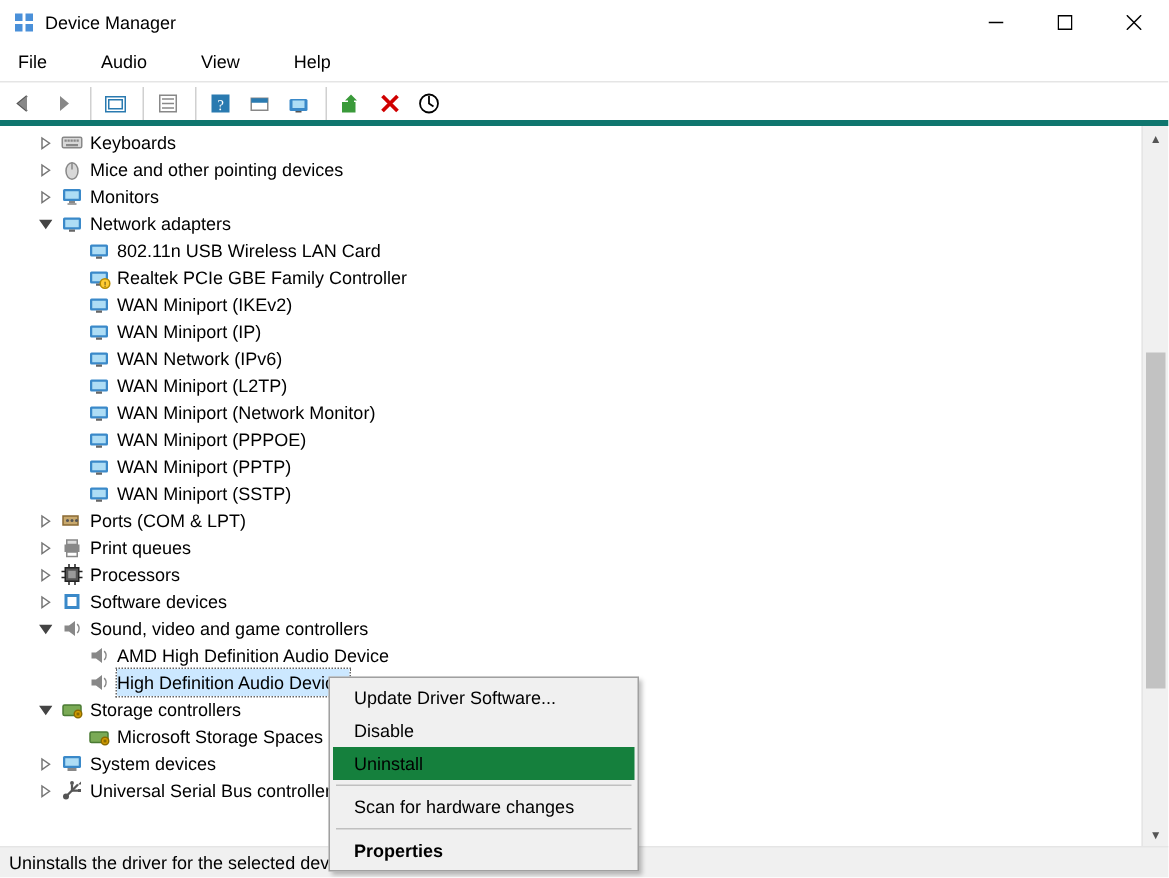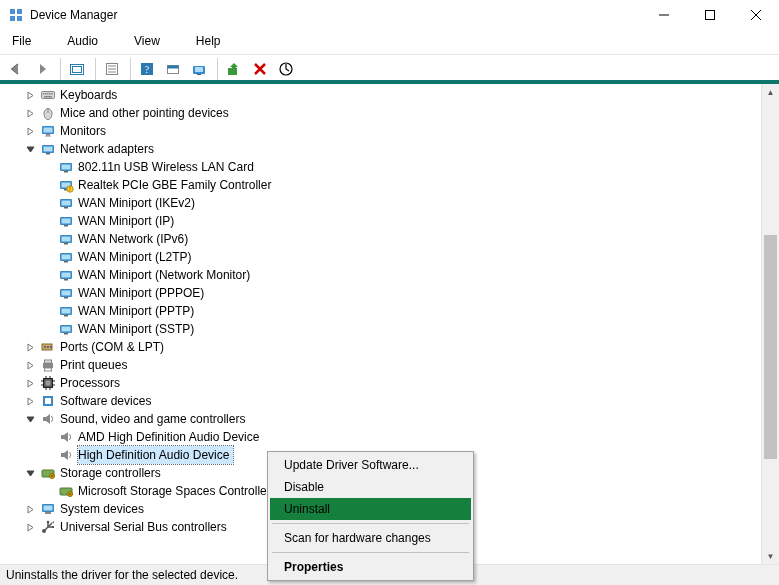--- a/index.html
+++ b/index.html
@@ -619,21 +619,21 @@
     </div>
   <div class="scrollbar">
     <div class="scrollbtn">▲</div>
     <div class="scrolltrack">
       <div class="scrollthumb"></div>
     </div>
     <div class="scrollbtn">▼</div>
   </div>
 </div>
 
-<div class="context-menu" id="ctxmenu" style="left: 219px; top: 451px; margin-left: 48px;">
+<div class="context-menu" id="ctxmenu" style="left: 219px; top: 451px;">
     <div class="ctx-item">Update Driver Software...</div>
     <div class="ctx-item">Disable</div>
     <div class="ctx-item highlight">Uninstall</div>
     <div class="ctx-sep"></div>
     <div class="ctx-item">Scan for hardware changes</div>
     <div class="ctx-sep"></div>
     <div class="ctx-item bold">Properties</div>
   </div>
 
 <div class="statusbar">

